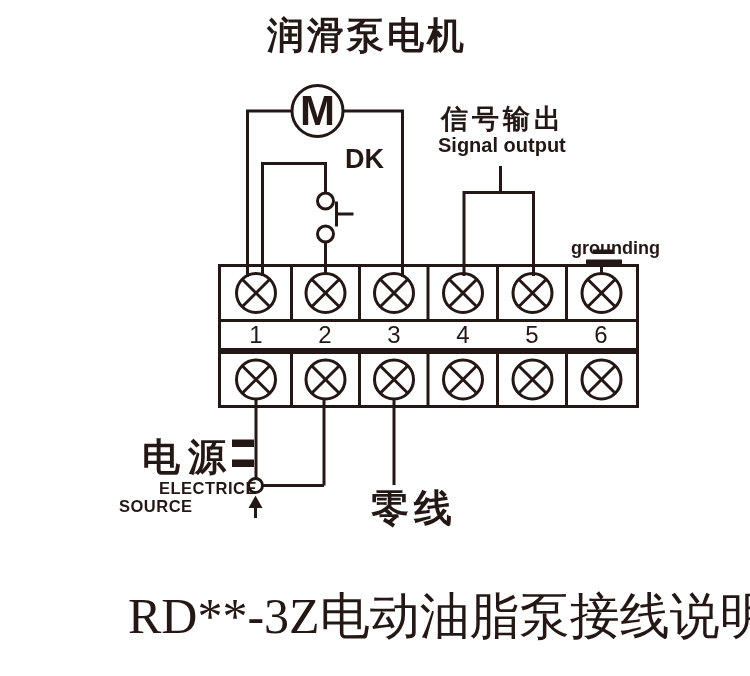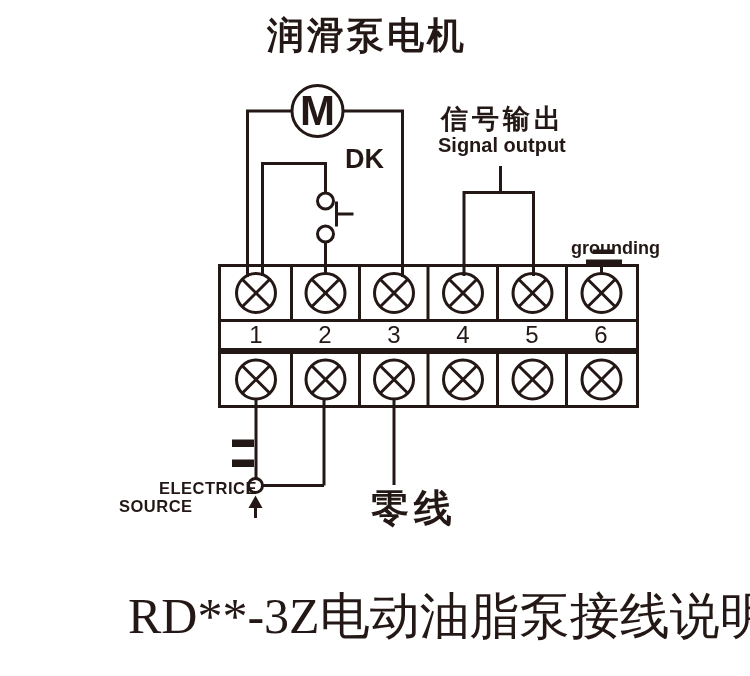--- a/index.html
+++ b/index.html
@@ -124,18 +124,19 @@
   <div class="lbl signal-en">Signal output</div>
   <div class="lbl ground-en">grounding</div>
 
   <div class="lbl num n1">1</div>
   <div class="lbl num n2">2</div>
   <div class="lbl num n3">3</div>
   <div class="lbl num n4">4</div>
   <div class="lbl num n5">5</div>
   <div class="lbl num n6">6</div>
 
+  <div class="lbl power-cn">电源</div>
   <div class="lbl power-en1">ELECTRICE</div>
   <div class="lbl power-en2">SOURCE</div>
   <div class="lbl neutral">零线</div>
 
   <div class="lbl footer">RD**-3Z电动油脂泵接线说明</div>
 </div>
 
 </body></html>

